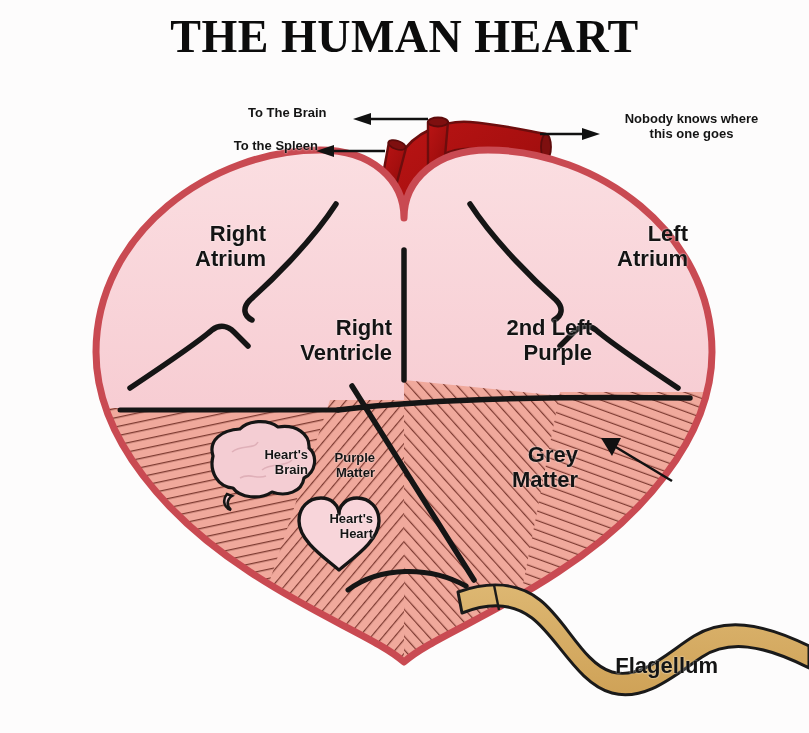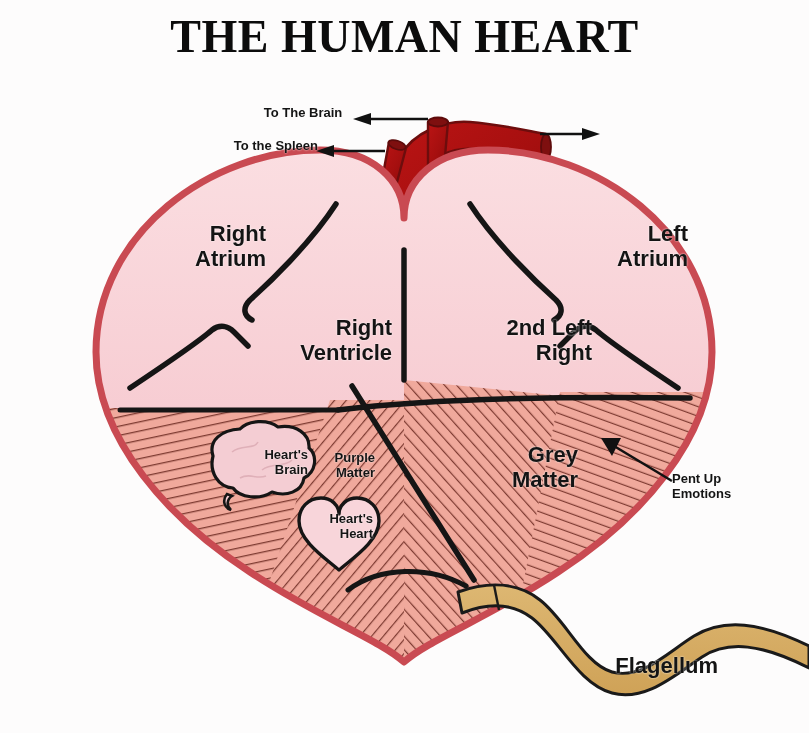--- a/index.html
+++ b/index.html
@@ -211,48 +211,48 @@
         <polygon points="600,134 582,128 582,140" stroke="none"></polygon>
       </g>
 
       <g>
         <line x1="672" y1="481" x2="614" y2="446" stroke-width="2.6"></line>
         <polygon points="601,438 621,438 612,456" stroke="none"></polygon>
       </g>
     </g>
   </svg>
 
-  <div class="lbl callout" style="left:248px;top:106px;width:110px;text-align:center;">To The Brain</div>
+  <div class="lbl callout" style="left:248px;top:106px;width:110px;text-align:left;">To The Brain</div>
 
   <div class="lbl callout" style="left:198px;top:139px;width:120px;text-align:right;">To the Spleen</div>
 
+  <div class="lbl callout" style="left:604px;top:112px;width:175px;text-align:center;">Nobody knows where
+this one goes</div>
 
   <div class="lbl chamber" style="left:118px;top:222px;width:148px;">Right
 Atrium</div>
 
   <div class="lbl chamber" style="left:540px;top:222px;width:148px;">Left
 Atrium</div>
 
   <div class="lbl chamber" style="left:212px;top:316px;width:180px;">Right
 Ventricle</div>
 
   <div class="lbl chamber" style="left:412px;top:316px;width:180px;">2nd Left
-Right</div>
+Purple</div>
 
   <div class="lbl chamber" style="left:418px;top:443px;width:160px;">Grey
 Matter</div>
 
   <div class="lbl small" style="left:212px;top:448px;width:96px;">Heart's
 Brain</div>
 
   <div class="lbl small" style="left:305px;top:451px;width:70px;">Purple
 Matter</div>
 
   <div class="lbl small" style="left:307px;top:512px;width:66px;">Heart's
 Heart</div>
 
 
-  <div class="lbl small" style="left:672px;top:472px;width:108px;text-align:left;">Pent Up
-Emotions</div>
 
   <div class="lbl flag" style="left:578px;top:608px;width:140px;margin-top:46px;">Flagellum</div>
 
 </div>
 
 </body></html>

